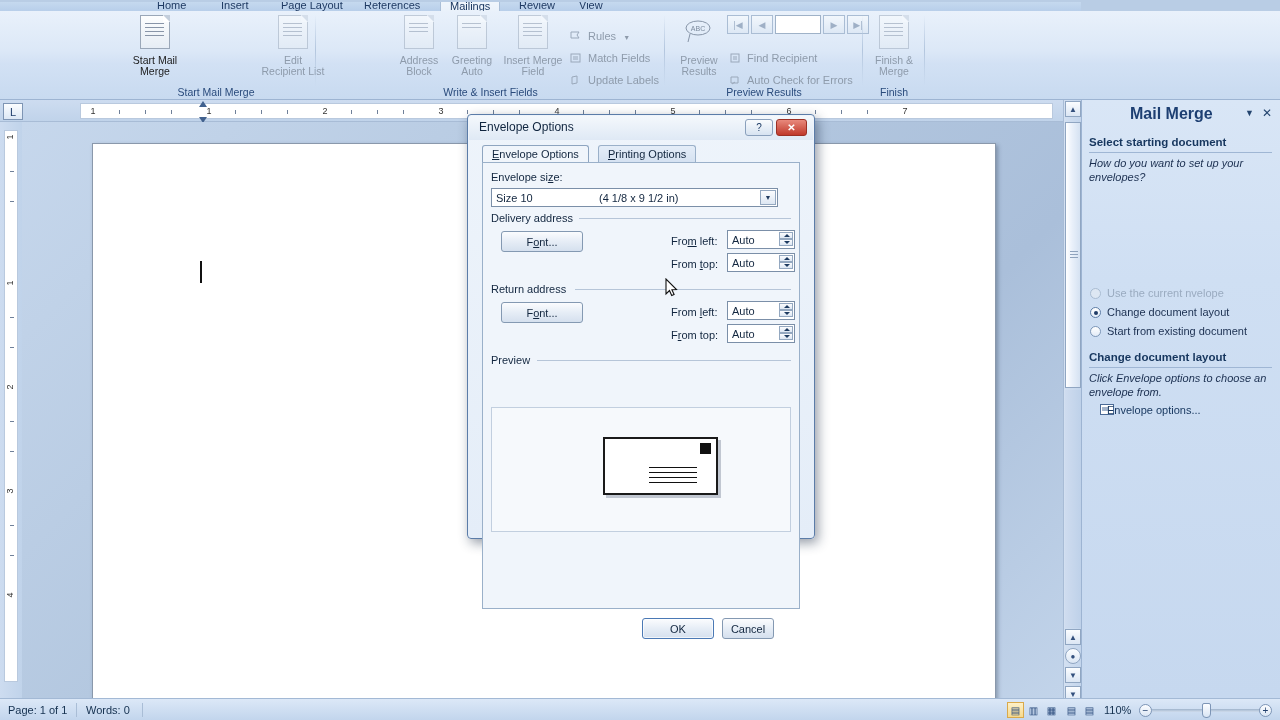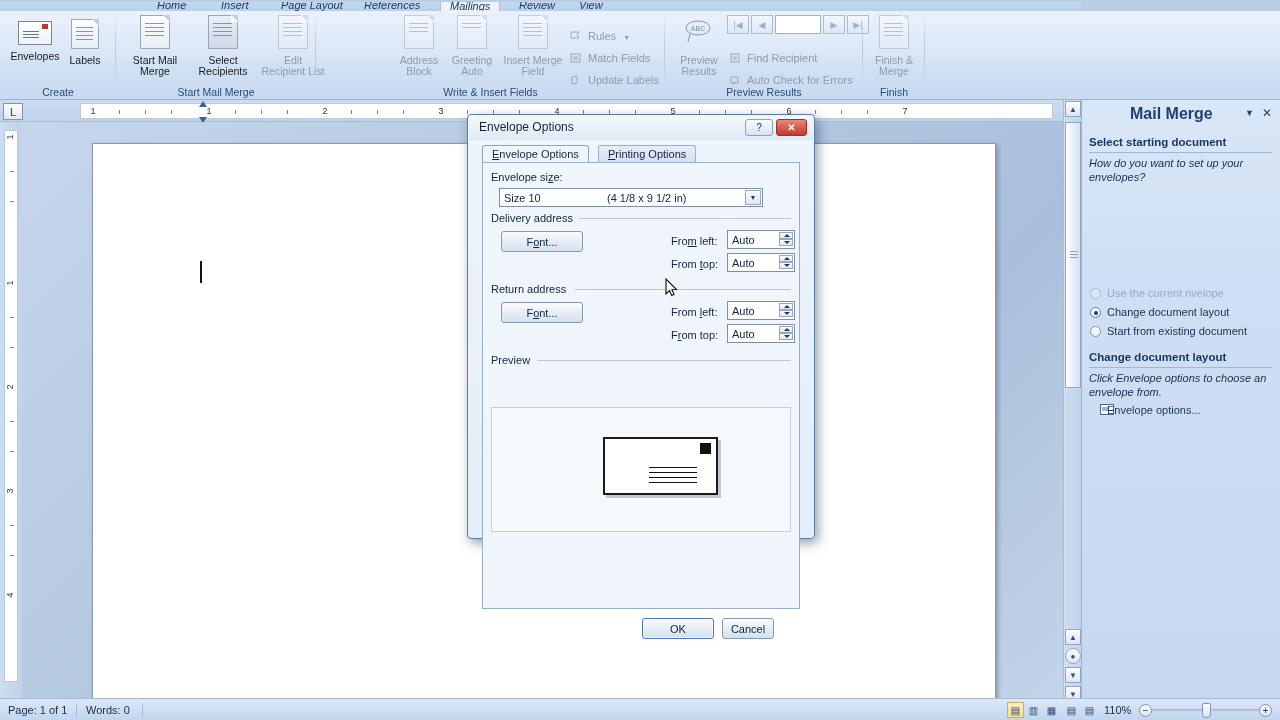--- a/index.html
+++ b/index.html
@@ -10,21 +10,20 @@
     font-size:11px; color:#1a1a1a;
     background:#b9cde5;
     position:relative;
     -webkit-font-smoothing:antialiased;
   }
   
   #ribbon-tabs{
     position:absolute; left:0; top:2px; width:1081px; height:12px;
     background:linear-gradient(to bottom,#c5d9ef,#b3cbe8);
     overflow:hidden;
-    font-style:italic;
   }
   .rtab{
     position:absolute; top:-6px; height:18px; line-height:18px;
     font-size:11px; color:#1f3a63; padding:0 9px; white-space:nowrap;
   }
   .rtab.active{
     background:linear-gradient(to bottom,#f3f8fd,#e8f0fa);
     border:1px solid #aabfd8; border-bottom:none;
     border-radius:3px 3px 0 0; color:#15325c;
   }
@@ -272,66 +271,33 @@
   <div class="rtab" style="left:212px">Insert</div>
   <div class="rtab" style="left:272px">Page Layout</div>
   <div class="rtab" style="left:355px">References</div>
   <div class="rtab active" style="left:440px">Mailings</div>
   <div class="rtab" style="left:510px">Review</div>
   <div class="rtab" style="left:570px">View</div>
 </div>
 
 <div id="ribbon">
 
-  <div class="grp" style="left:0;width:116px">
-    <div class="bigbtn" style="left:8px;width:54px">
-      <span class="ic">
-        <span class="env-ic" style="margin-top:6px"><span class="st"></span><span class="el"></span></span>
-      </span>
-      <span>Envelopes</span>
-    </div>
-    <div class="bigbtn" style="left:64px;width:42px">
-      <span class="ic">
-        <span class="doc-ic" style="width:28px;height:30px;margin-top:4px"><span class="lines">
-              <i></i>
-              <i></i>
-              <i></i>
-              <i></i>
-            </span></span>
-      </span>
-      <span>Labels</span>
-    </div>
-    <div class="glabel">Create</div>
-    <div class="gsep"></div>
-  </div>
 
   <div class="grp" style="left:116px;width:200px">
     <div class="bigbtn" style="left:8px;width:62px">
       <span class="ic">
         <span class="doc-ic"><span class="lines">
               <i></i>
               <i></i>
               <i></i>
               <i></i>
             </span></span>
       </span>
       <span style="white-space:pre-line">Start Mail
 Merge</span>
-    </div>
-    <div class="bigbtn" style="left:72px;width:70px">
-      <span class="ic">
-        <span class="doc-ic" style="background:linear-gradient(to bottom,#e8eef6,#cdd9e8)"><span class="lines">
-              <i></i>
-              <i></i>
-              <i></i>
-              <i></i>
-            </span></span>
-      </span>
-      <span style="white-space:pre-line">Select
-Recipients</span>
     </div>
     <div class="bigbtn" style="left:144px;width:66px">
       <span class="ic">
         <span class="doc-ic" style="opacity:.5"><span class="lines">
               <i></i>
               <i></i>
               <i></i>
               <i></i>
             </span></span>
       </span>
@@ -588,21 +554,21 @@
       </span>
     </div>
     <div class="dtab" style="left:116px">
       <u>P</u><span>rinting Options</span>
     </div>
   </div>
 
   <div id="dpanel">
 
     <div class="fl" style="left:8px;top:8px">Envelope si<u>z</u>e:</div>
-    <div class="tbox" style="left:16px;top:25px;width:264px">
+    <div class="tbox" style="left:8px;top:25px;width:287px">
       <span class="v">Size 10</span>
       <span class="v2">(4 1/8 x 9 1/2 in)</span>
       <span class="ddbtn">▼</span>
     </div>
 
     <div class="fl" style="left:8px;top:49px">Delivery address</div>
     <div class="grpline" style="left:96px;top:55px;right:8px"></div>
 
     <div class="pbtn" style="left:18px;top:68px;width:82px">F<u>o</u>nt...</div>
     <div class="fl" style="left:188px;top:72px">Fro<u>m</u> left:</div>

